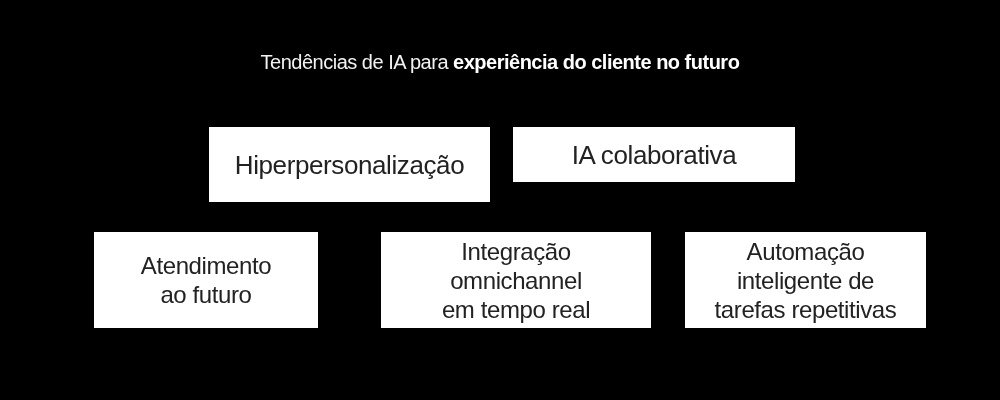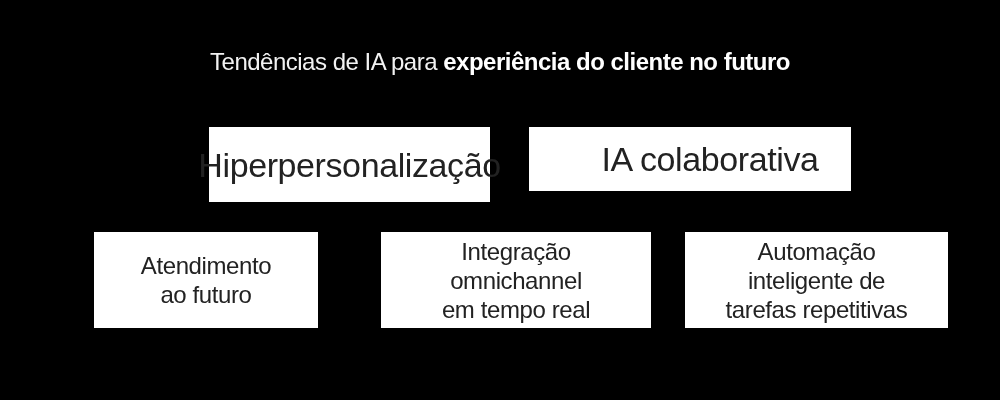--- a/index.html
+++ b/index.html
@@ -22,21 +22,21 @@
     overflow: hidden;
     font-family: "Liberation Sans", "DejaVu Sans", sans-serif;
   }
   .title {
     position: absolute;
     left: 0;
     top: 44px;
     width: 100%;
     margin: 0;
     text-align: center;
-    font-size: 24px;
+    font-size: 20px;
     font-weight: 400;
     letter-spacing: -0.5px;
     color: var(--title-text);
     line-height: 36px;
   }
   .title .emphasis {
     font-weight: 700;
     color: var(--title-emphasis-text);
   }
   .card {
@@ -46,32 +46,32 @@
     display: flex;
     align-items: center;
     justify-content: center;
     text-align: center;
   }
   .card .card-label {
     white-space: pre-line;
     letter-spacing: -0.4px;
   }
   .row-top .card-label {
-    font-size: 34px;
+    font-size: 26px;
     line-height: 30px;
   }
   .row-bottom .card-label {
     font-size: 24px;
     line-height: 29px;
   }
   .card-a { left: 209px; top: 127px; width: 281px; height: 75px; }
-  .card-b { left: 529px; top: 127px; width: 282px; height: 64px; padding-left: 40px; }
+  .card-b { left: 513px; top: 127px; width: 282px; height: 55px; }
   .card-c { left:  94px; top: 232px; width: 224px; height: 96px; }
   .card-d { left: 381px; top: 232px; width: 270px; height: 96px; }
-  .card-e { left: 685px; top: 232px; width: 263px; height: 96px; }
+  .card-e { left: 685px; top: 232px; width: 241px; height: 96px; }
 </style>
 </head>
 <body>
 
 <div class="slide">
 
   <h1 class="title"><span>Tendências de IA para </span><span class="emphasis">experiência do cliente no futuro</span></h1>
 
   <div class="card row-top card-a">
     <span class="card-label">Hiperpersonalização</span>

